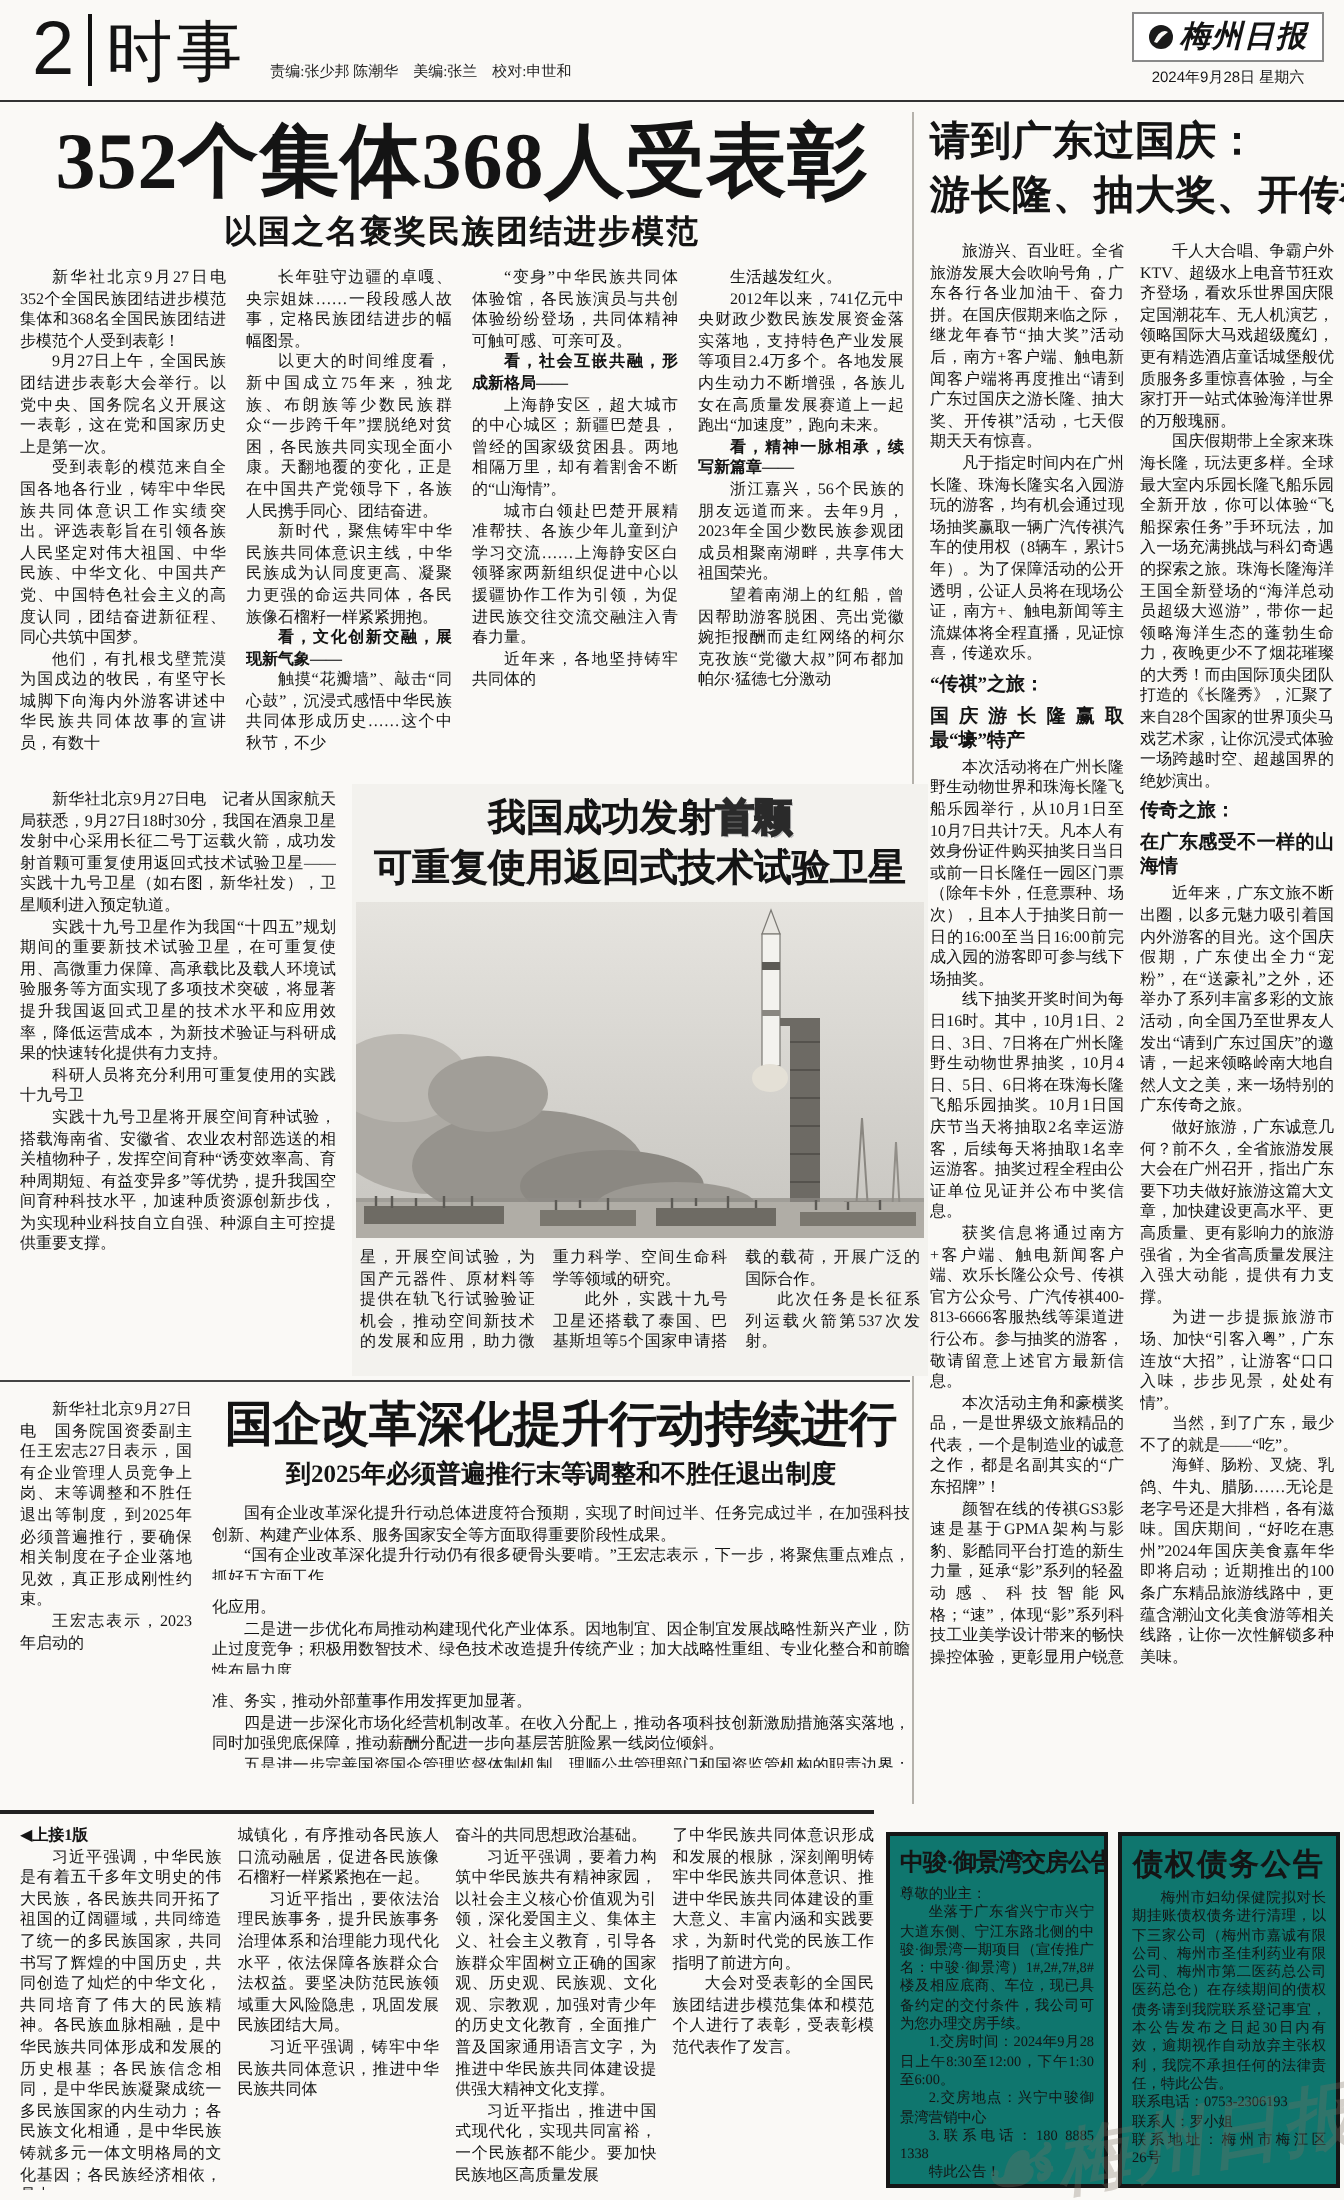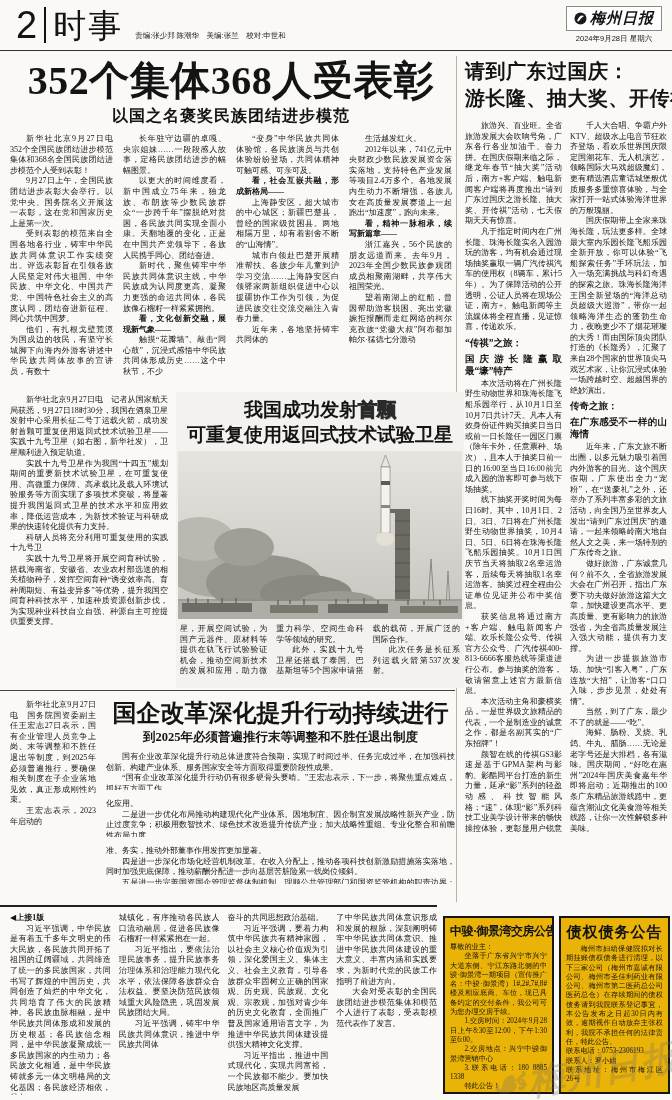--- a/index.html
+++ b/index.html
@@ -53,21 +53,21 @@
   .soe-main{position:absolute;left:96px;top:0;width:349px;}
   .soe-main h3{margin:2px 0 1px 0;text-align:center;font-size:24px;line-height:30px;font-weight:900;white-space:nowrap;}
   .soe-main h4{margin:0 0 6px 0;text-align:center;font-size:12.5px;font-weight:700;}
   .soe-cols{height:132px;gap:9px;flex-direction:column;}
   
   .rule-bot{position:absolute;left:0;top:905px;width:437px;height:2px;background:#222;}
   .cont{position:absolute;left:10px;top:913px;width:427px;height:182px;}
   .cont-cols{height:182px;gap:8px;}
   
   .notices{position:absolute;left:443px;top:916px;width:227px;height:178px;display:flex;gap:5px;}
-  .notice{flex:1;border:2px solid #161616;background:#eab308;padding:3px 5px;overflow:hidden;}
+  .notice{flex:1;border:2px solid #161616;background:#0f766e;padding:3px 5px;overflow:hidden;}
   .notice h5{margin:2px 0 3px 0;text-align:center;font-weight:900;white-space:nowrap;}
   .notice.n1 h5{font-size:12px;letter-spacing:-0.5px;}
   .notice.n2 h5{font-size:15px;letter-spacing:1px;}
   .notice .bt{font-size:7.2px;line-height:9.3px;}
   
   .wm{position:absolute;right:-8px;bottom:2px;transform:rotate(-10deg);font-size:36px;font-weight:900;font-style:italic;
       color:rgba(125,112,98,0.30);letter-spacing:2px;pointer-events:none;white-space:nowrap;}
   .wm .flame{font-size:42px;}
 </style>
 </head>

